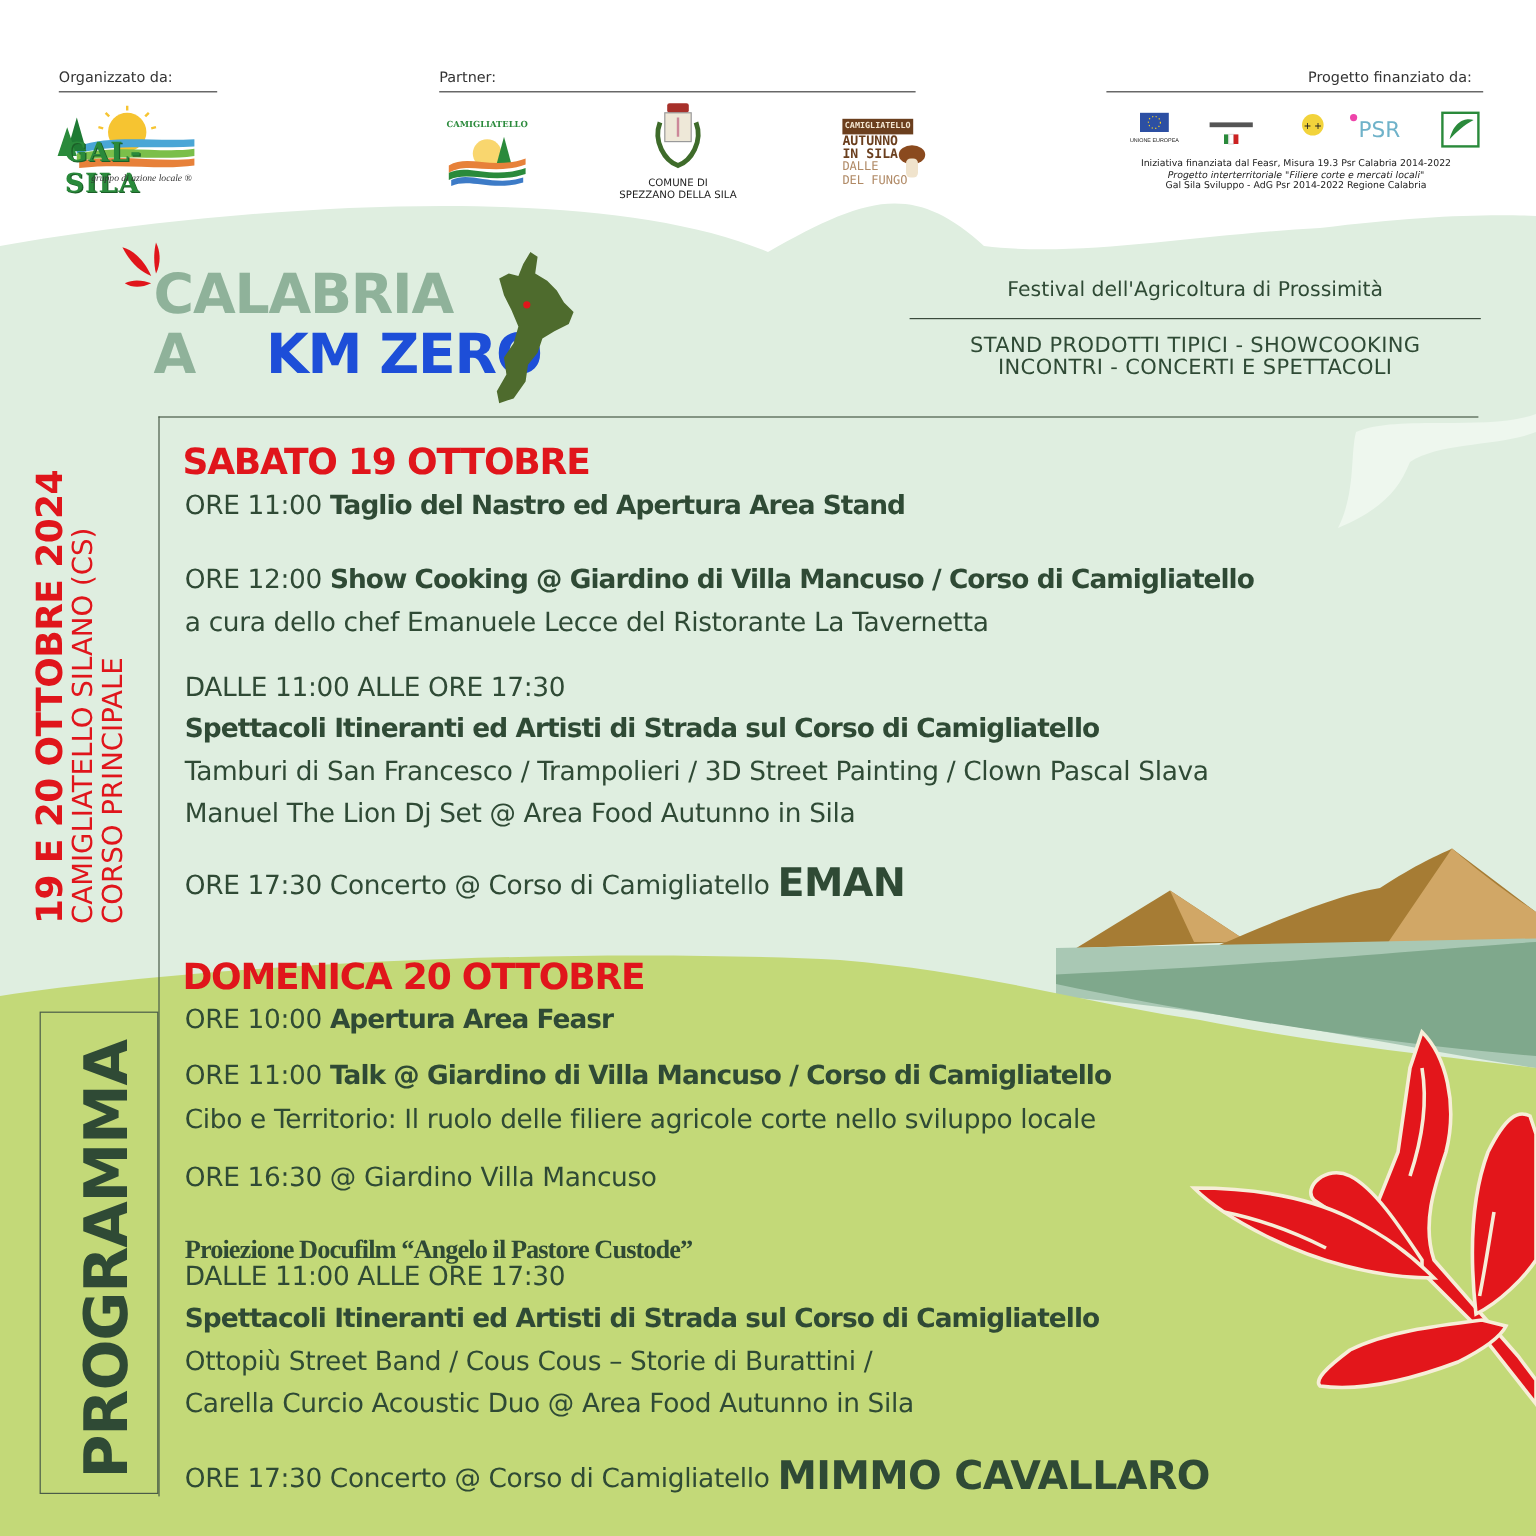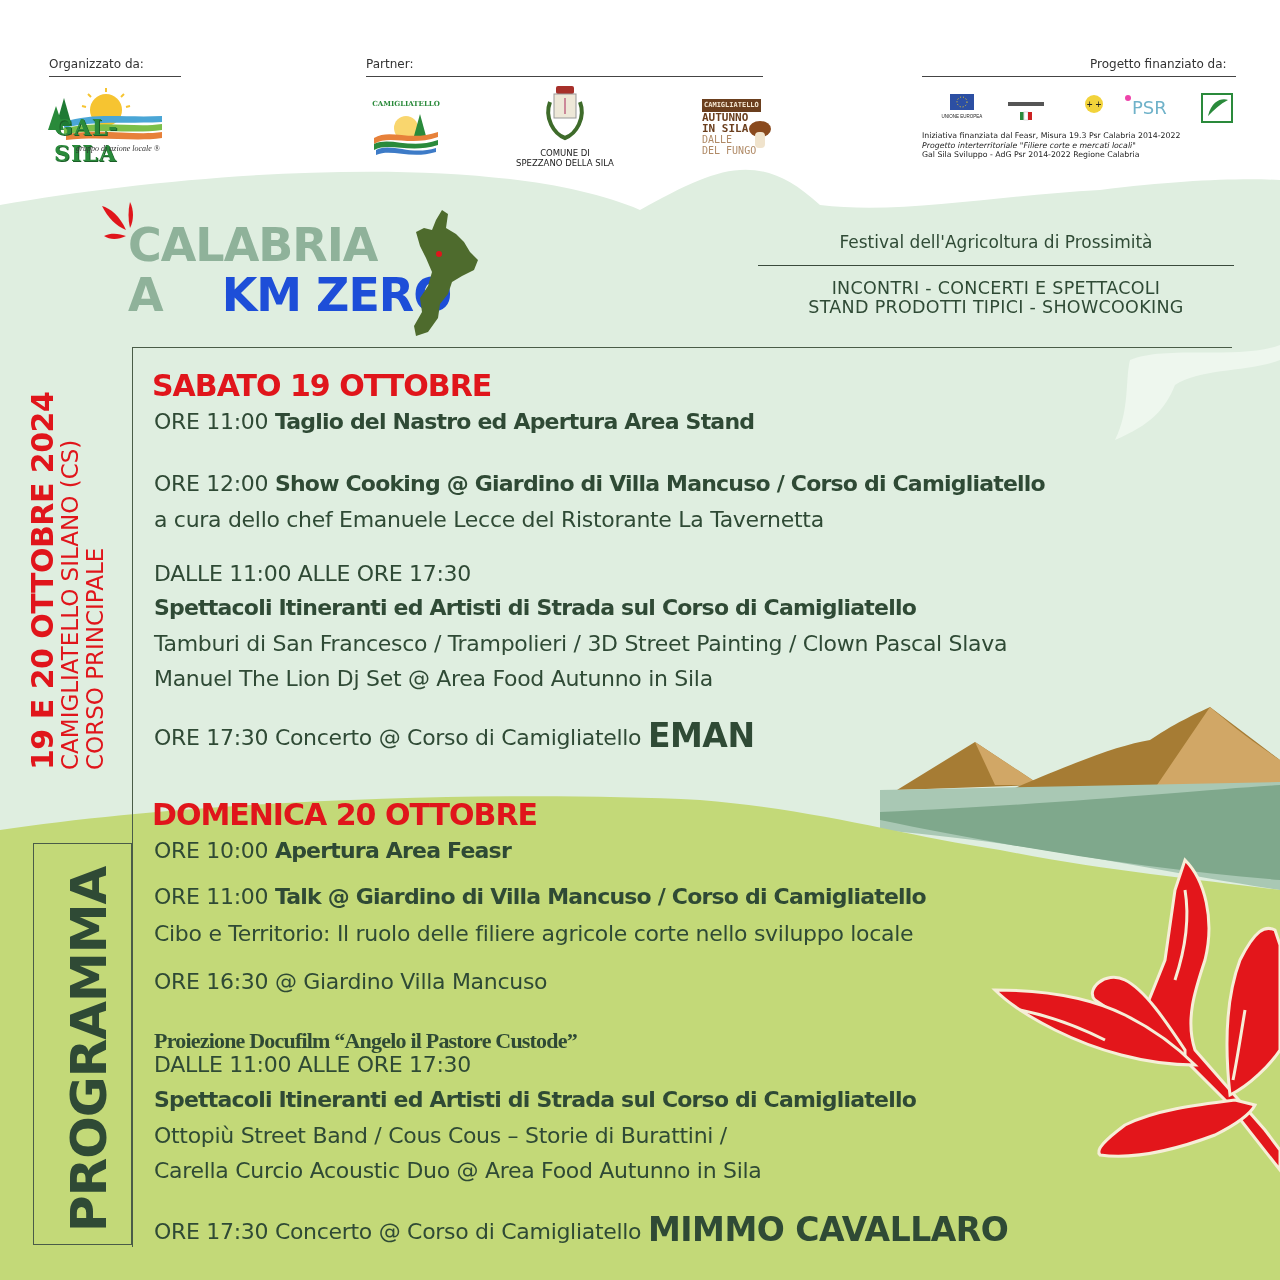--- a/index.html
+++ b/index.html
@@ -39,21 +39,21 @@
   .autunno {
     position: absolute; left: 702px; top: 96px; width: 58px; height: 62px;
     font-family: "DejaVu Sans Mono", monospace; line-height: 11px;
   }
   .autunno .tag { background: #6b3f1e; color: #f4e7d2; font-size: 7px; font-weight: bold; padding: 1px 2px; display: inline-block; }
   .autunno .big { color: #6b3f1e; font-size: 11px; font-weight: bold; }
   .autunno .light { color: #b08a66; font-size: 10px; }
 
   .funding-logos { position: absolute; left: 922px; top: 90px; width: 316px; height: 40px; }
   .fund-caption {
-    position: absolute; left: 922px; top: 131px; width: 316px; 
+    position: absolute; left: 922px; top: 131px; width: 316px; text-align: center;
     font-size: 7.8px; line-height: 9.5px; color: #222; font-family: "DejaVu Sans", sans-serif;
   }
 
   
   .title-line1 {
     position: absolute; left: 128px; top: 222px;
     font-family: "DejaVu Sans", sans-serif; font-weight: bold; font-size: 46px;
     color: #8fb29a; letter-spacing: -1px; line-height: 1;
   }
   .title-line2 {
@@ -228,22 +228,22 @@
   <span class="a">A</span> <span class="km">KM ZERO</span>
 </div>
 <svg class="abs" style="left:412px;top:208px;" width="68" height="130" viewBox="0 0 68 130">
   <path d="M30 2 L36 6 L34 20 L44 26 L52 34 L58 44 L66 52 L62 62 L50 68 L40 74 L36 86 L28 96 L26 110 L16 124 L4 128 L2 118 L10 104 L8 90 L16 78 L20 64 L14 50 L8 38 L4 24 L12 20 L20 22 L24 12 Z" fill="#4e6b2d"></path>
   <circle cx="27" cy="46" r="3" fill="#e0151b"></circle>
 </svg>
 
 <div class="festival">Festival dell'Agricoltura di Prossimità</div>
 <div class="fest-rule"></div>
 <div class="fest-sub">
+  <div>STAND PRODOTTI TIPICI - SHOWCOOKING</div>
   <div>INCONTRI - CONCERTI E SPETTACOLI</div>
-  <div>STAND PRODOTTI TIPICI - SHOWCOOKING</div>
 </div>
 
 <div class="side-date">
   <div class="l1">19 E 20 OTTOBRE 2024</div>
   <div class="l2">CAMIGLIATELLO SILANO (CS)</div>
   <div class="l3">CORSO PRINCIPALE</div>
 </div>
 
 <div class="frame-top"></div>
 <div class="frame-left"></div>

